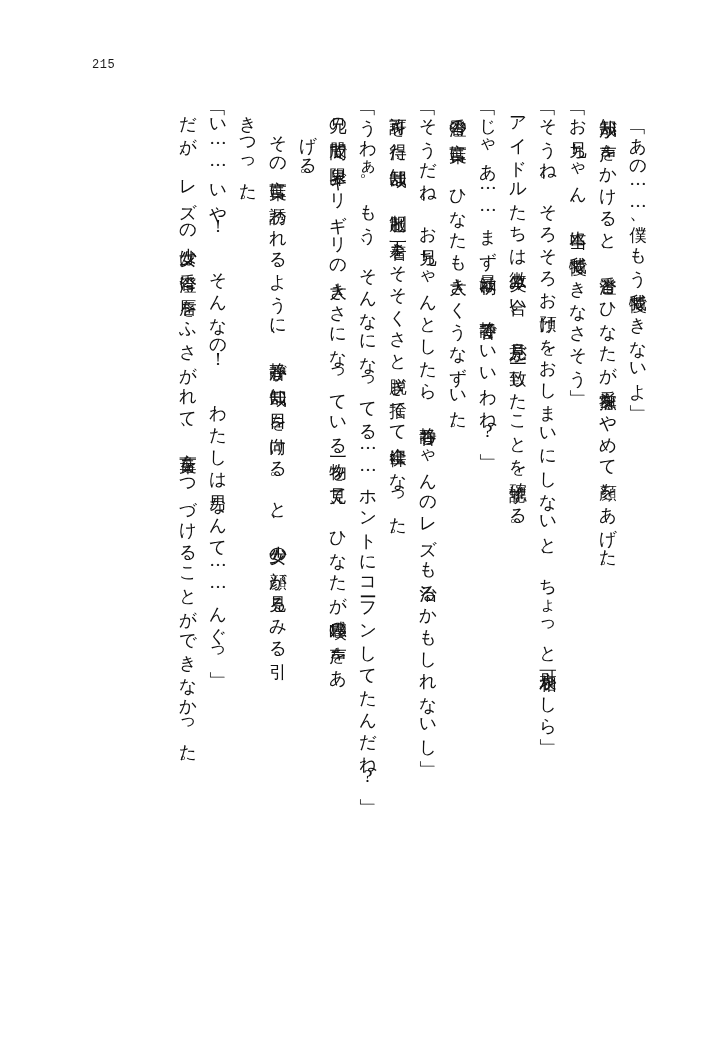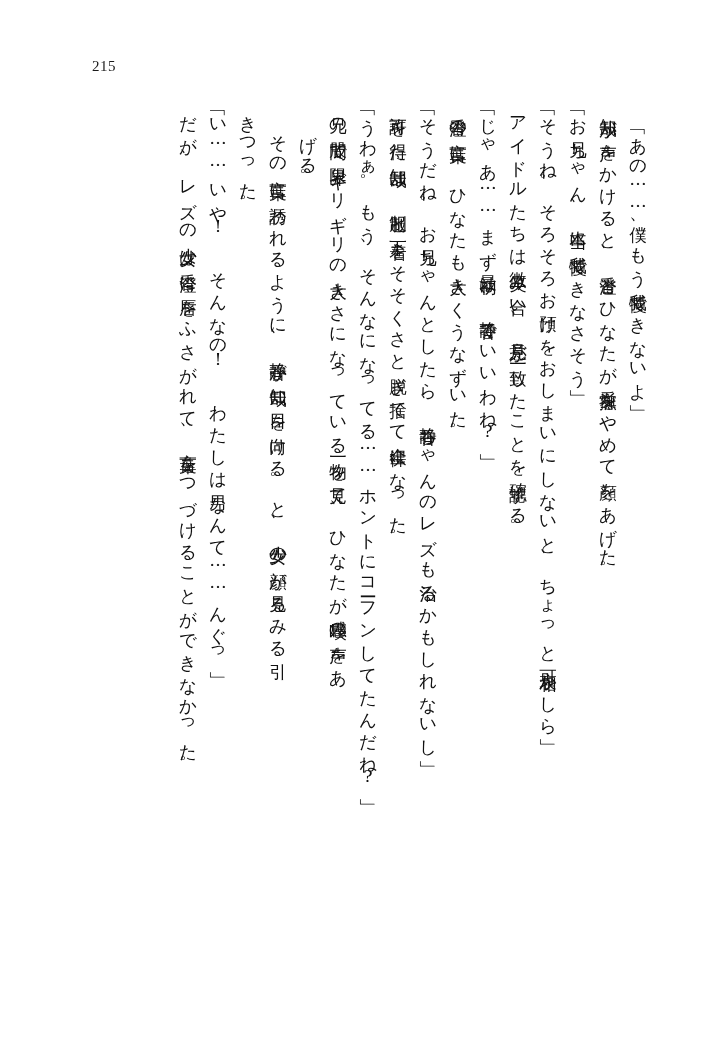--- a/index.html
+++ b/index.html
@@ -19,24 +19,24 @@
     position: absolute;
     left: 0; top: 0;
     width: 708px;
     height: 1050px;
     background: #ffffff;
   }
   .page-number {
     position: absolute;
     left: 92px;
     top: 58px;
-    font-size: 15px;
+    font-size: 12px;
     letter-spacing: 0.5px;
     color: #1a1a1a;
-    font-family: Liberation Serif, serif;
+    font-family: Liberation Mono, monospace;
   }
   .body-text {
     position: absolute;
     left: 46px;
     top: 104px;
     width: 600px;
     height: 856px;
     display: flex;
     flex-direction: row-reverse;
     align-items: flex-start;

